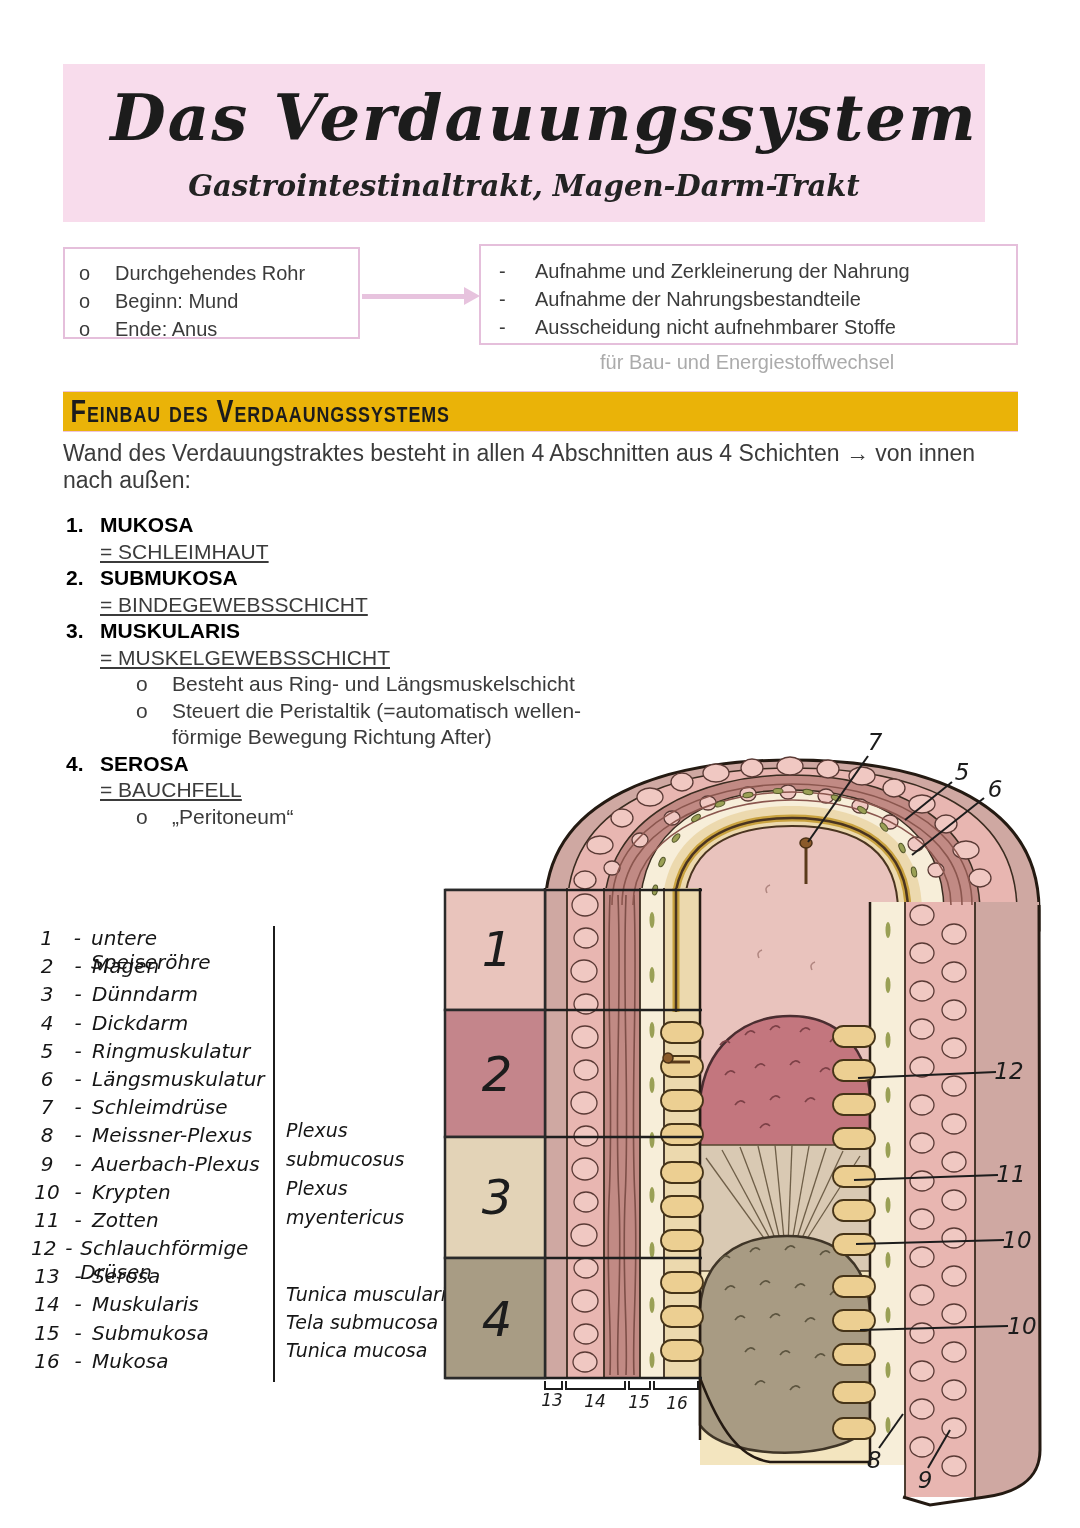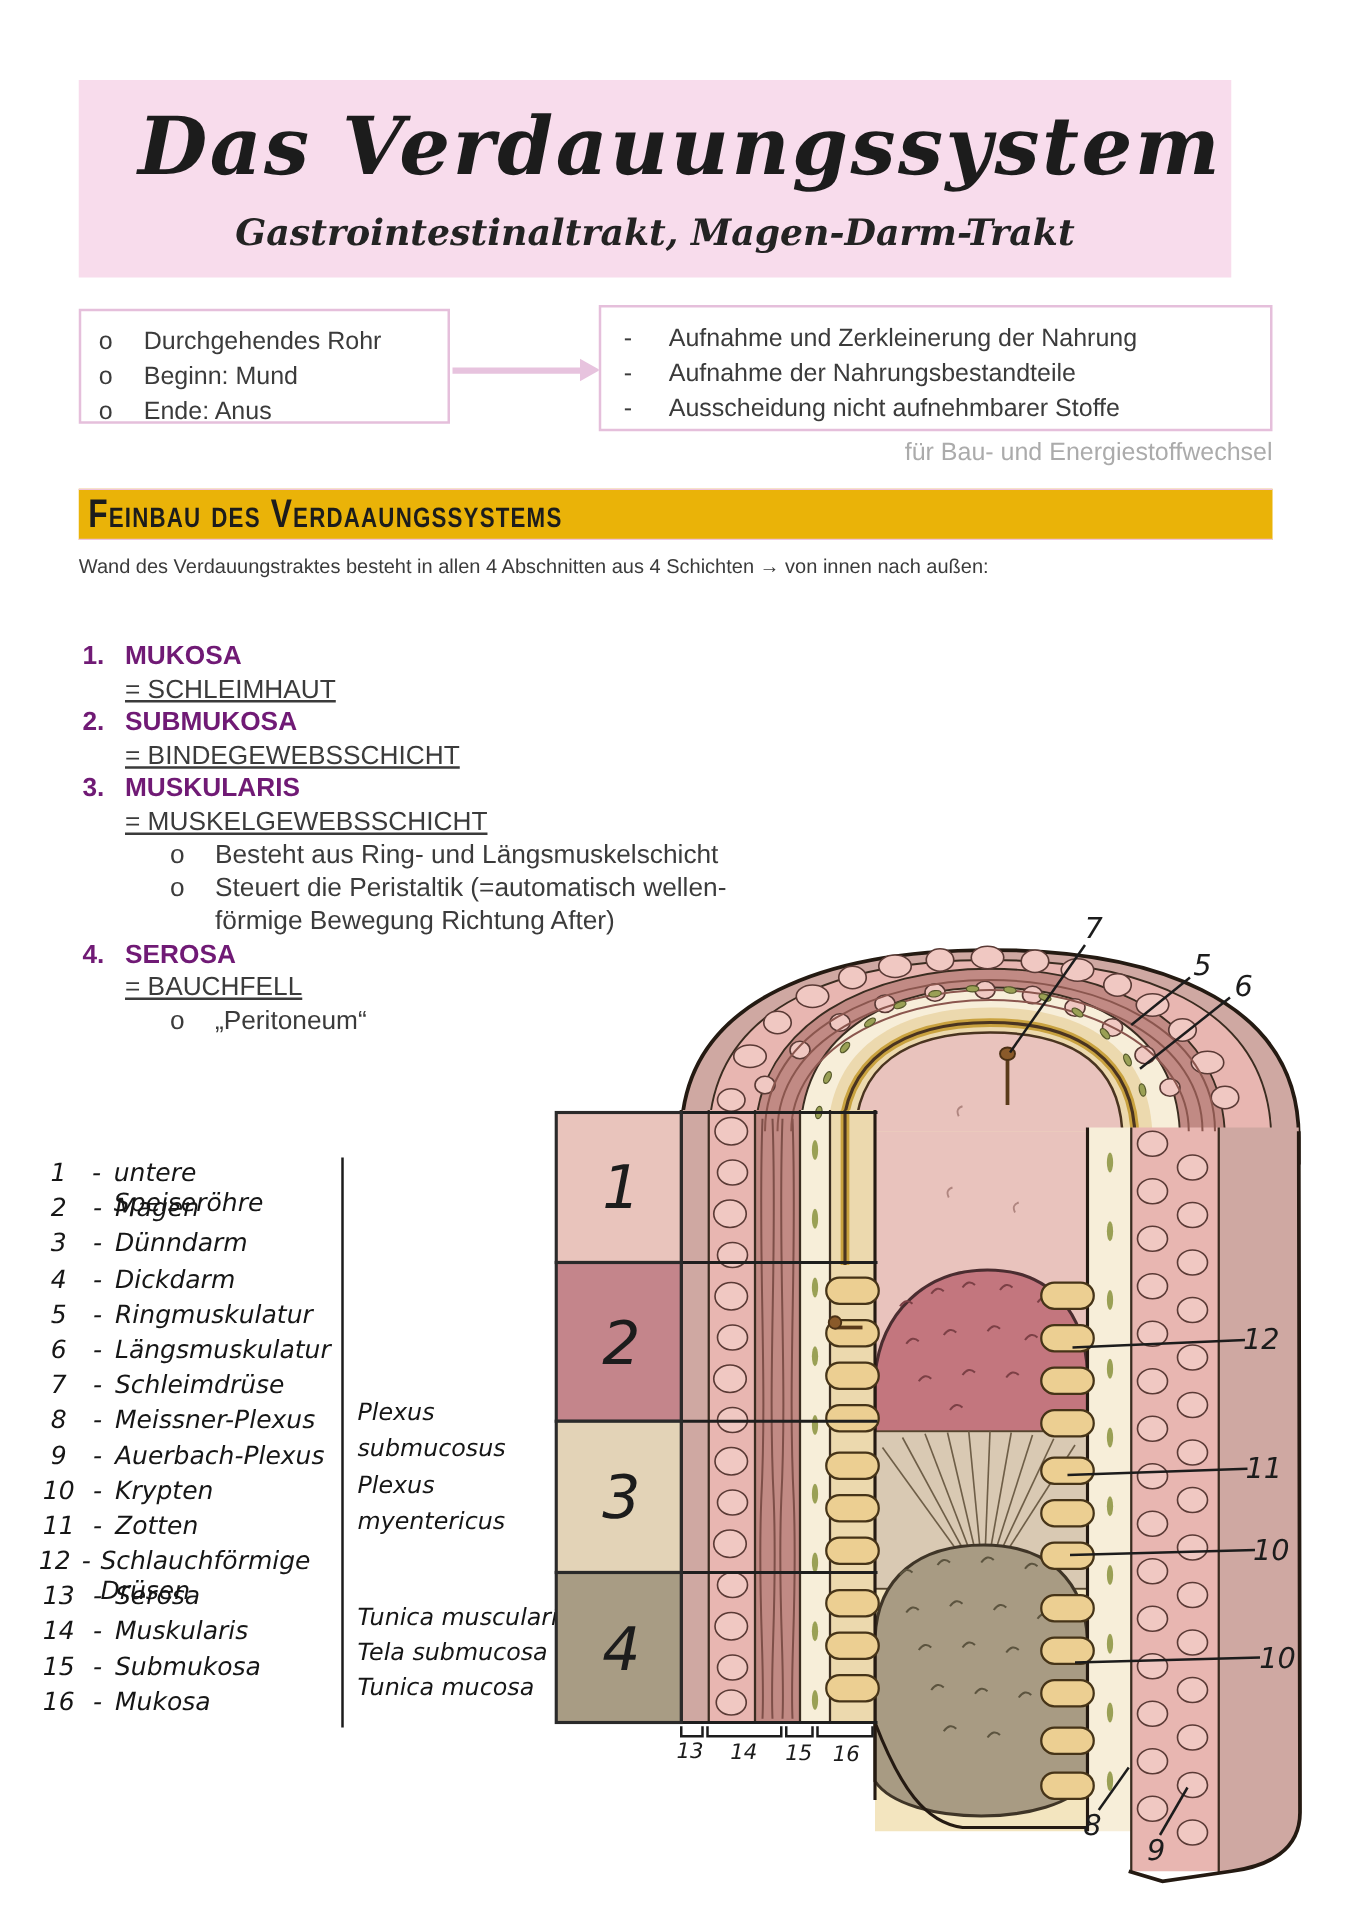--- a/index.html
+++ b/index.html
@@ -14,30 +14,30 @@
   
   .boxL{position:absolute;left:63px;top:247px;width:297px;height:92px;border:2px solid #e5bfdb;background:#fff;
         padding:10px 0 0 14px;box-sizing:border-box;}
   .boxR{position:absolute;left:479px;top:244px;width:539px;height:101px;border:2px solid #e5bfdb;background:#fff;
         padding:11px 0 0 18px;box-sizing:border-box;}
   .b-row{display:flex;font-size:20px;line-height:28px;color:#3b3b3b;}
   .b-bullet{width:36px;color:#3b3b3b;}
   .arrow-line{position:absolute;left:362px;top:294px;width:104px;height:5px;background:#e7c3de;}
   .arrow-head{position:absolute;left:464px;top:287px;width:0;height:0;
               border-left:16px solid #e7c3de;border-top:9px solid transparent;border-bottom:9px solid transparent;}
-  .note{position:absolute;left:600px;top:351px;width:418px;text-align:right;font-size:20px;color:#ababab;}
+  .note{position:absolute;left:600px;top:351px;width:418px;font-size:20px;color:#ababab;}
   
   .bar{position:absolute;left:63px;top:391px;width:955px;height:41px;background:#eab308;
        border-top:1px solid #eec4dd;border-bottom:1px solid #eec4dd;box-sizing:border-box;}
   .bar-h{font-variant:small-caps;font-weight:bold;font-size:27px;color:#1c1c1c;letter-spacing:1px;
          transform:scale(0.94,1.18);transform-origin:left center;padding:4px 0 0 8px;}
-  .para{position:absolute;left:63px;top:440px;width:952px;font-size:16px;line-height:27px;color:#3b3b3b;}
+  .para{position:absolute;left:63px;top:440px;width:952px;font-size:23px;line-height:27px;color:#3b3b3b;}
   
   .layers{position:absolute;left:66px;top:512px;width:600px;font-size:21px;line-height:26.5px;}
-  .l-head{font-weight:bold;color:#701a75;}
+  .l-head{font-weight:bold;color:#000000;}
   .l-num{display:inline-block;width:34px;}
   .l-def{padding-left:34px;color:#3b3b3b;text-decoration:underline;}
   .l-sub{display:flex;padding-left:70px;}
   .l-sub .b-bullet{width:36px;}
   .l-sub-text{max-width:470px;}
   
   .hw{font-family:"DejaVu Sans",sans-serif;font-style:italic;color:#161616;}
   .legend{position:absolute;left:30px;top:926px;width:250px;}
   .lg-row{display:flex;height:28.2px;font-size:20px;}
   .lg-num{width:34px;text-align:center;}

